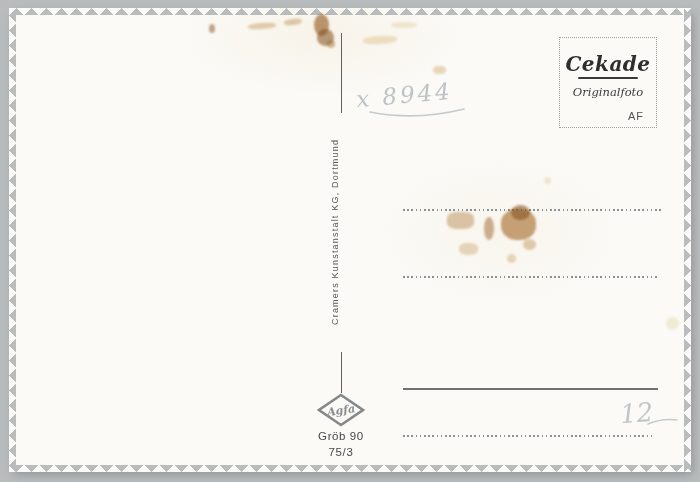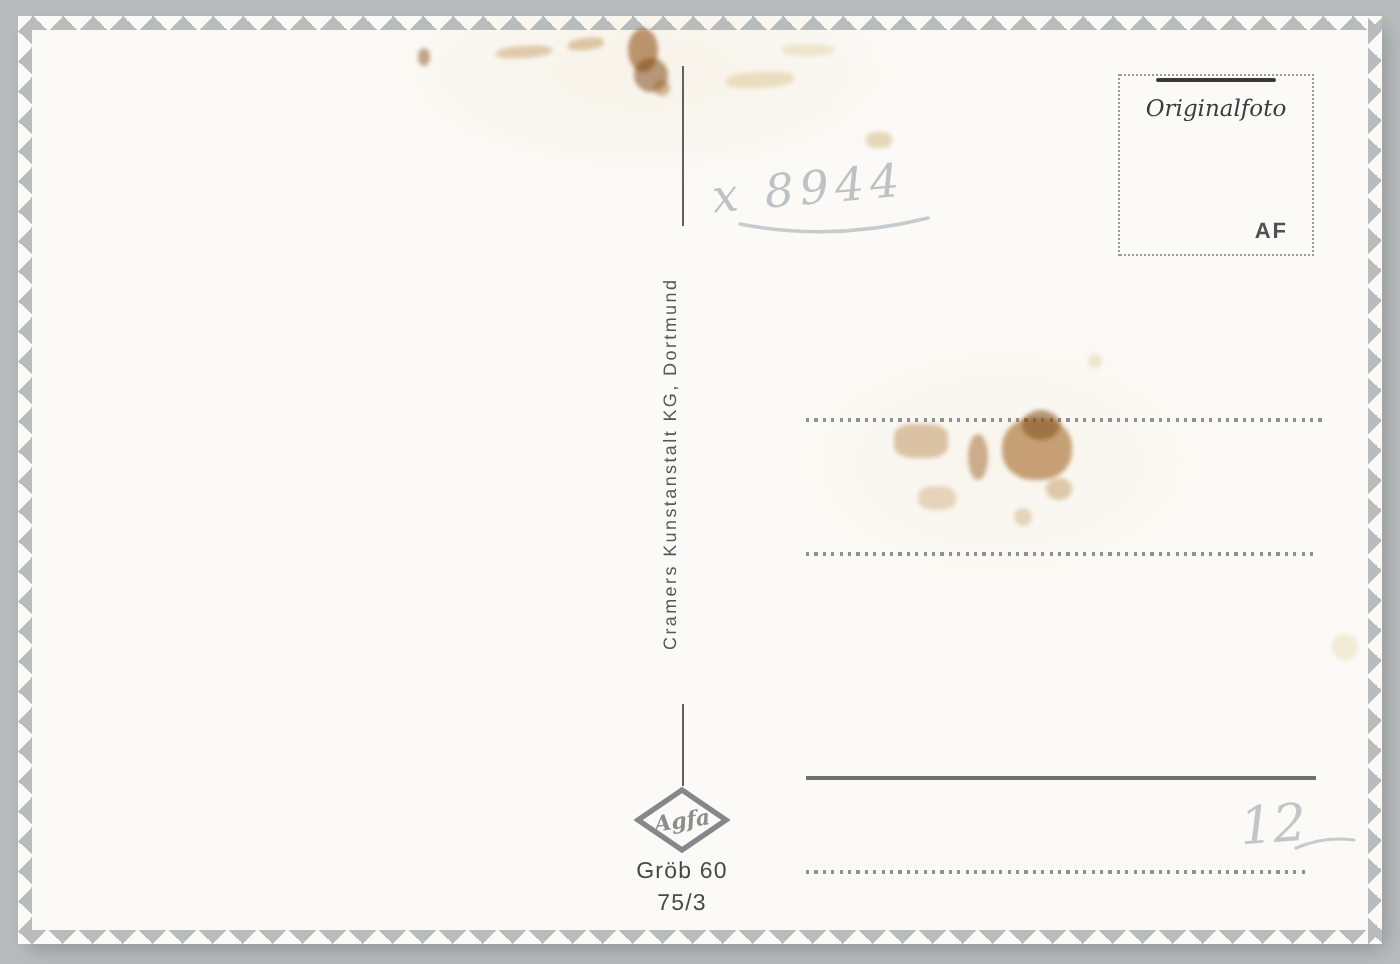--- a/index.html
+++ b/index.html
@@ -44,21 +44,21 @@
     font-size:11.5px;color:#46484a;letter-spacing:.6px;}
 
   
   .stampbox{position:absolute;left:559px;top:37px;width:98px;height:91px;
     border:1px dotted #9b9b9b;box-sizing:border-box;text-align:center;}
   .cekade{margin-top:14px;font-family:"DejaVu Serif",serif;font-style:italic;font-weight:bold;
     font-size:20px;color:#2e2e30;letter-spacing:.5px;}
   .cekade-underline{width:60px;height:2px;background:#39393b;margin:1px auto 0;border-radius:2px;}
   .originalfoto{margin-top:6px;font-family:"DejaVu Serif",serif;font-style:italic;
     font-size:11.5px;color:#3b3b3d;}
-  .af{position:absolute;right:12px;bottom:5px;font-weight:bold;font-size:11px;
+  .af{position:absolute;right:12px;bottom:5px;font-weight:normal;font-size:11px;
     color:#4f5153;letter-spacing:1px;}
 
   
   .dotline{position:absolute;height:2px;
     background:repeating-linear-gradient(90deg,#8e9193 0 1.6px,transparent 1.6px 4.2px);}
   .dl1{left:403px;top:209px;width:258px;}
   .dl2{left:403px;top:276px;width:256px;}
   .dl3{left:403px;top:435px;width:252px;}
   .solidline{position:absolute;left:403px;top:388px;width:255px;height:1.6px;background:#6e7172;}
 
@@ -107,24 +107,25 @@
 
   <div class="divider-seg div-top"></div>
   <div class="publisher">Cramers Kunstanstalt KG, Dortmund</div>
   <div class="divider-seg div-bottom"></div>
 
   <svg class="agfa" width="48" height="34" viewBox="0 0 48 34">
     <path d="M24 2 L46 17 L24 32 L2 17 Z" fill="none" stroke="#85888a" stroke-width="2.6"></path>
     <text x="24" y="21" text-anchor="middle" font-family="DejaVu Serif, serif" font-style="italic" font-weight="bold" font-size="11" fill="#8b8d8f" transform="rotate(-8 24 17)">Agfa</text>
   </svg>
 
-  <div class="grob">Gröb 60</div>
+  <div class="grob">Gröb 90</div>
   <div class="code">75/3</div>
 
   <div class="stampbox">
+    <div class="cekade">Cekade</div>
     <div class="cekade-underline"></div>
     <div class="originalfoto">Originalfoto</div>
     <div class="af">AF</div>
   </div>
 
   <div class="dotline dl1"></div>
   <div class="dotline dl2"></div>
   <div class="solidline"></div>
   <div class="dotline dl3"></div>
 

